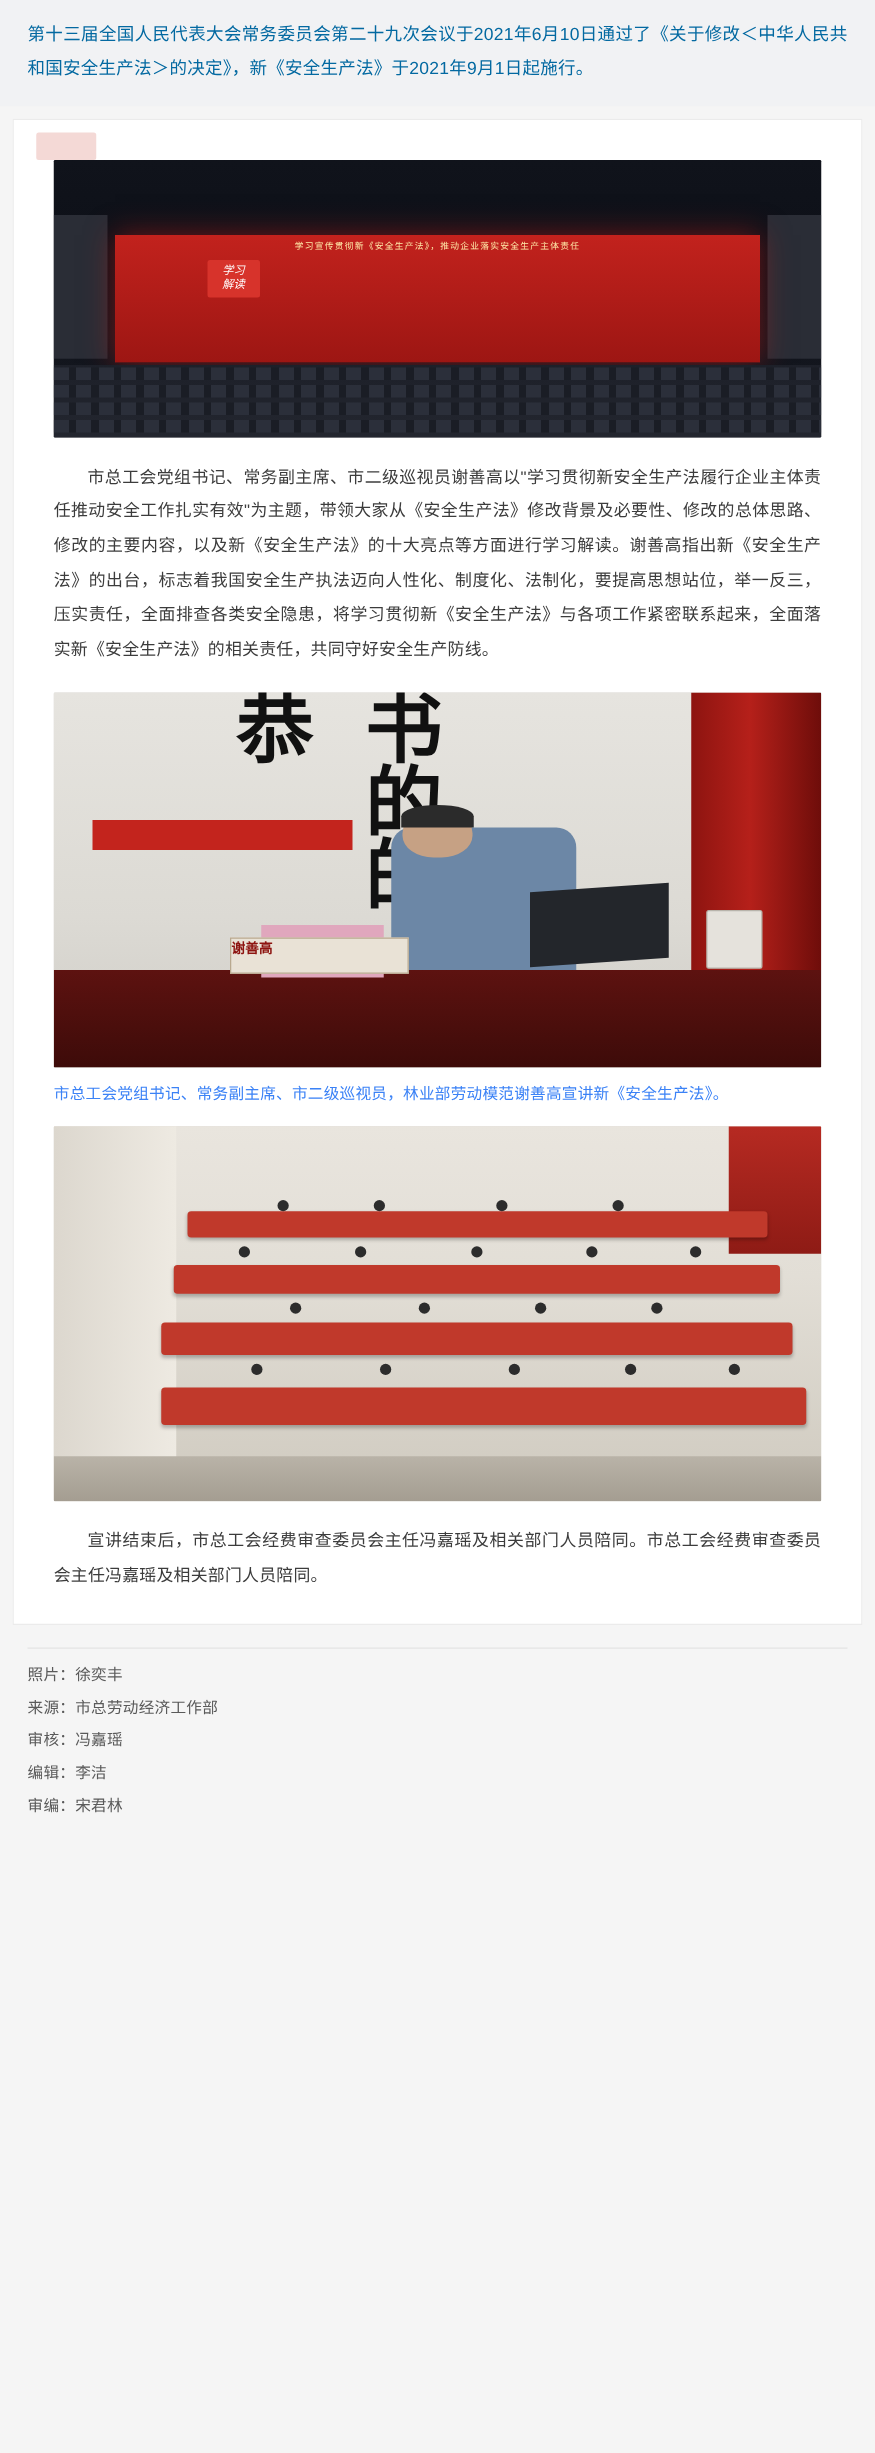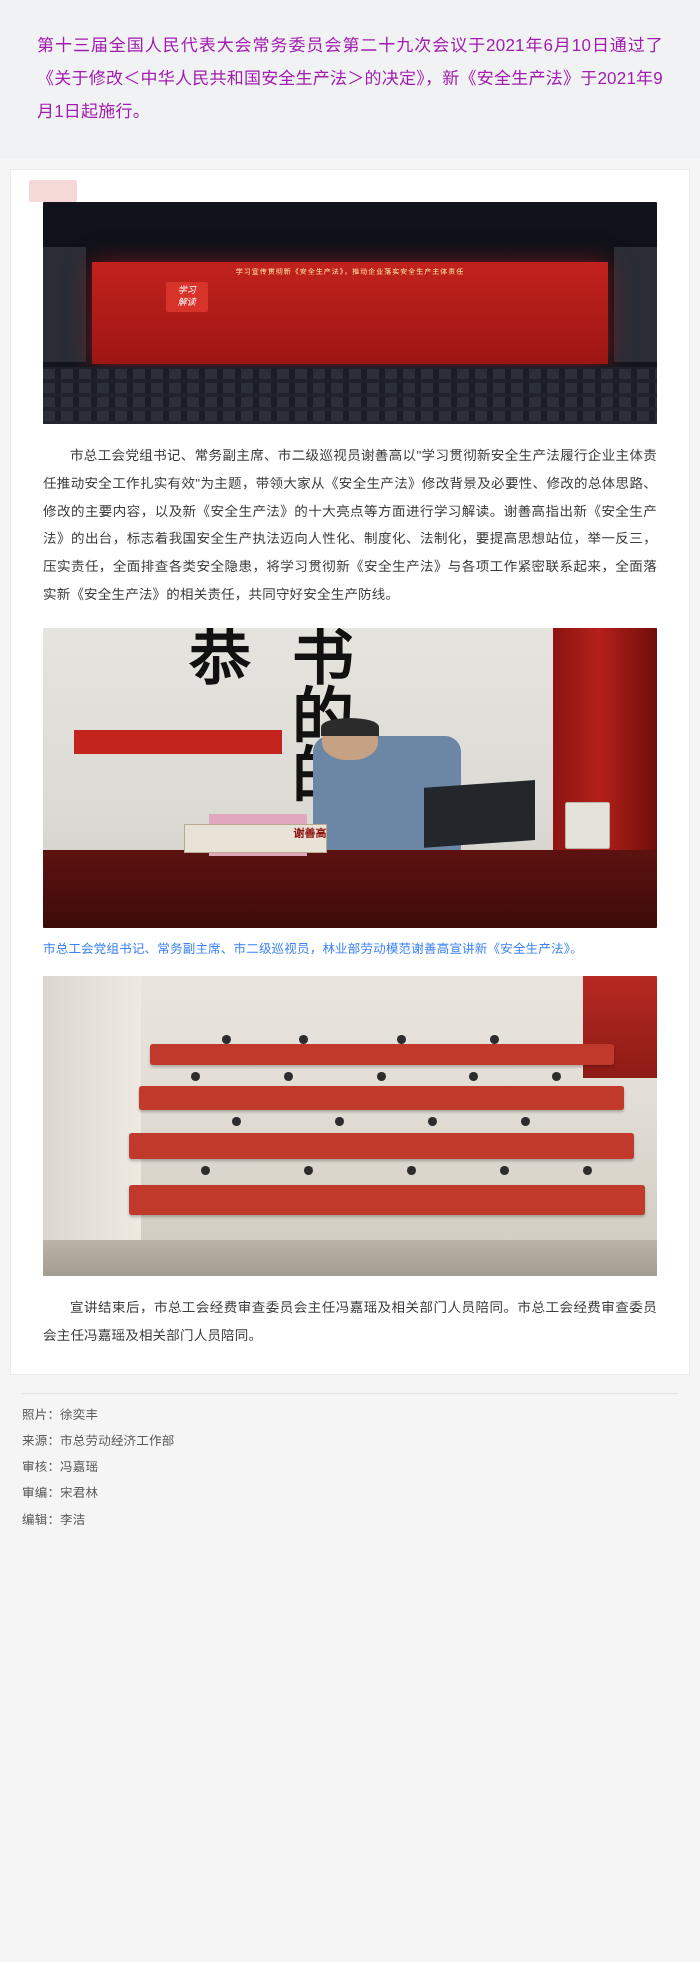--- a/index.html
+++ b/index.html
@@ -20,24 +20,24 @@
     background: #f5f5f5;
     padding: 0 0 0 0;
   }
   
   .summary {
     background: #f1f2f4;
     padding: 14px 22px 16px 22px;
     box-sizing: border-box;
   }
   .summary p {
-    margin: 15px;
-    font-size: 17px;
+    margin: 0;
+    font-size: 14px;
     line-height: 1.95;
-    color: #a21caf;
+    color: #0369a1;
     text-align: justify;
     letter-spacing: 0.2px;
   }
   
   .article {
     position: relative;
     background: #ffffff;
     margin: 10px 10px 0 10px;
     padding: 22px 18px 14px 18px;
     box-sizing: border-box;
@@ -221,21 +221,21 @@
     left: 23%;
     bottom: 25%;
     width: 23%;
     height: 9%;
     background: #e9e2d6;
     border: 1px solid #b9a98f;
     color: #8d1410;
     font-size: 11px;
     font-weight: bold;
     line-height: 1.6;
-    text-align: right;
+    text-align: left;
   }
   .p2-person {
     position: absolute;
     left: 44%;
     top: 36%;
     width: 24%;
     height: 42%;
     background: #6c87a6;
     border-radius: 16px 16px 0 0;
   }
@@ -446,17 +446,17 @@
 
     <p class="para">宣讲结束后，市总工会经费审查委员会主任冯嘉瑶及相关部门人员陪同。市总工会经费审查委员会主任冯嘉瑶及相关部门人员陪同。</p>
 
   </article>
 
   <footer class="meta">
     <div class="divider"></div>
     <div class="meta-line">照片：徐奕丰</div>
     <div class="meta-line">来源：市总劳动经济工作部</div>
     <div class="meta-line">审核：冯嘉瑶</div>
+    <div class="meta-line">编辑：李洁</div>
     <div class="meta-line">审编：宋君林</div>
-    <div class="meta-line">编辑：李洁</div>
   </footer>
 
 </div>
 
 </body></html>

